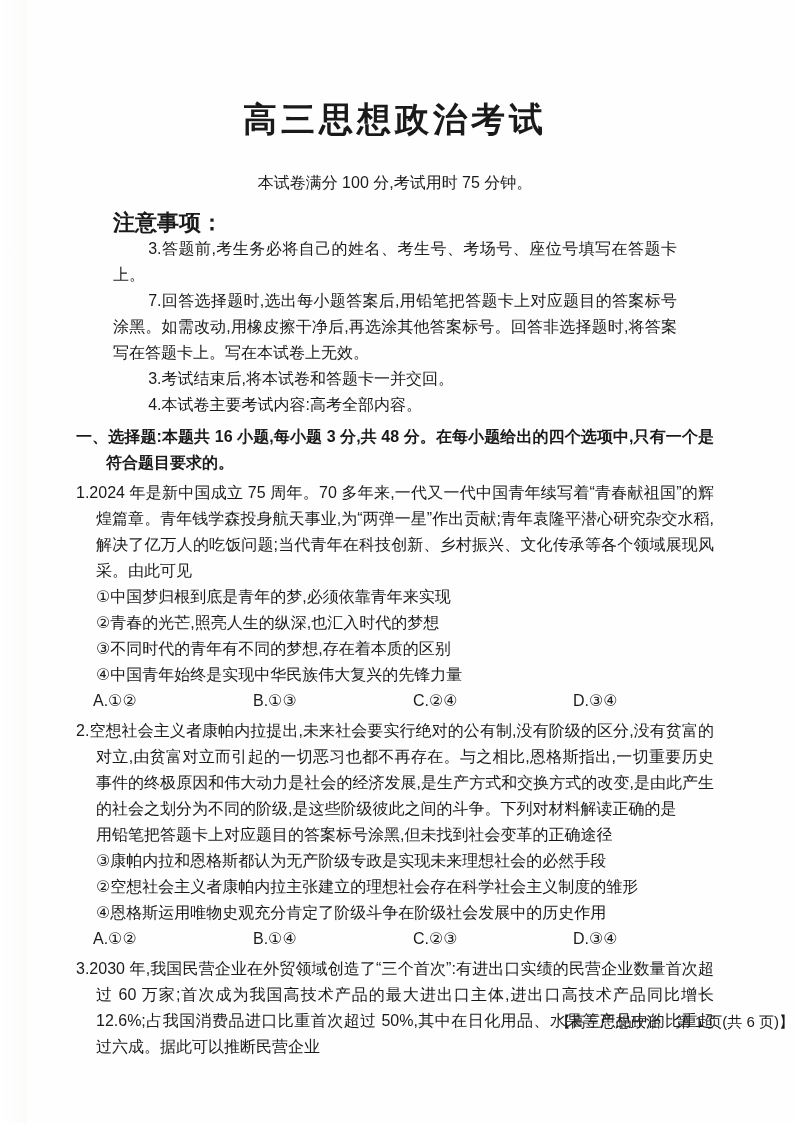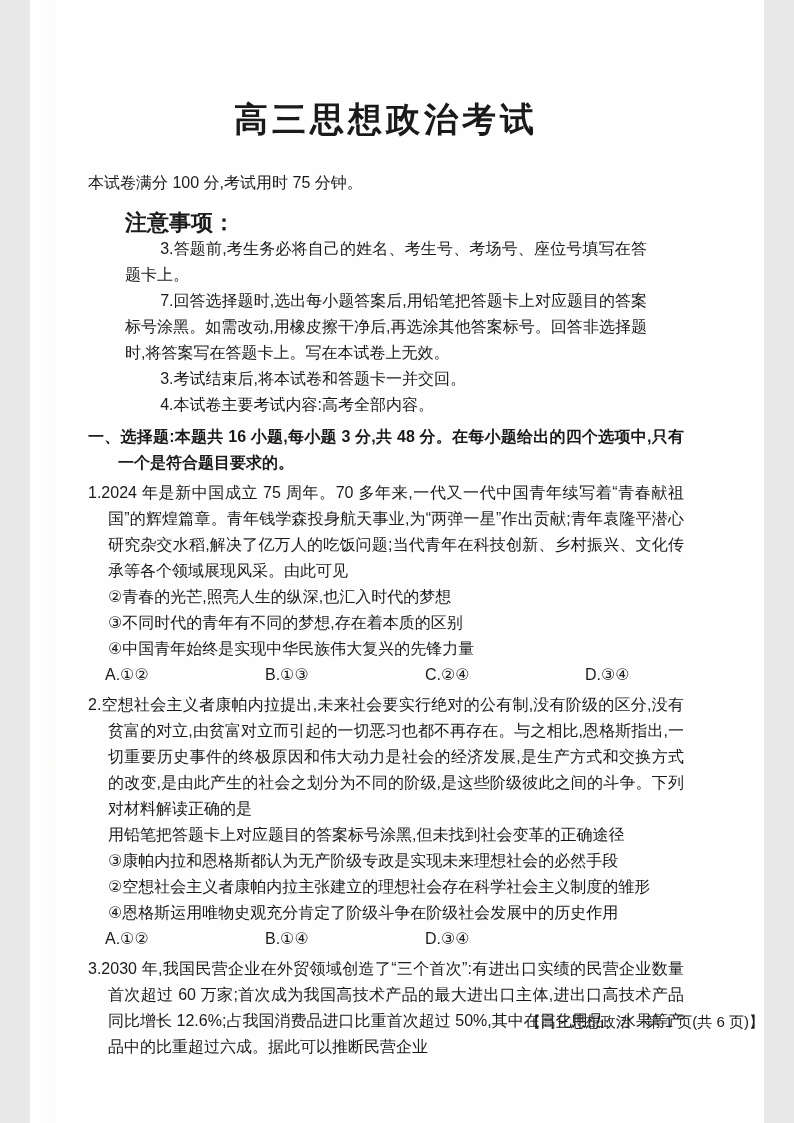--- a/index.html
+++ b/index.html
@@ -2,26 +2,26 @@
 <html><head>
 <meta charset="utf-8">
 <style>
   html, body {
     margin: 0;
     padding: 0;
     background: #e8e8e8;
   }
   .page {
     position: relative;
-    width: 734px;
+    width: 794px;
     height: 1123px;
     margin: 0 auto;
     background: #fefefe;
     box-sizing: border-box;
-    padding: 96px 80px 0 58px;
+    padding: 96px 80px 0 76px;
     font-family: "Liberation Sans", "DejaVu Sans", sans-serif;
     color: #1a1a1a;
     font-size: 16px;
     line-height: 26px;
     overflow: hidden;
   }
   
   .page::before {
     content: "";
     position: absolute;
@@ -33,21 +33,21 @@
   .exam-title {
     margin: 0;
     text-align: center;
     font-size: 34px;
     line-height: 46px;
     font-weight: 700;
     letter-spacing: 4px;
   }
   .exam-subtitle {
     margin: 28px 0 0 0;
-    text-align: left;
+    text-align: center;
   }
   .notice {
     margin: 14px 37px 0 37px;
   }
   .notice-heading {
     margin: 0;
     font-weight: 700;
     font-size: 22px;
   }
   .notice p.notice-item {
@@ -104,40 +104,42 @@
     <p class="notice-item">3.答题前,考生务必将自己的姓名、考生号、考场号、座位号填写在答题卡上。</p>
     <p class="notice-item">7.回答选择题时,选出每小题答案后,用铅笔把答题卡上对应题目的答案标号涂黑。如需改动,用橡皮擦干净后,再选涂其他答案标号。回答非选择题时,将答案写在答题卡上。写在本试卷上无效。</p>
     <p class="notice-item">3.考试结束后,将本试卷和答题卡一并交回。</p>
     <p class="notice-item">4.本试卷主要考试内容:高考全部内容。</p>
   </div>
 
   <p class="section-heading">一、选择题:本题共 16 小题,每小题 3 分,共 48 分。在每小题给出的四个选项中,只有一个是符合题目要求的。</p>
 
   <div class="question">
     <p class="stem"><span>1.</span><span>2024 年是新中国成立 75 周年。70 多年来,一代又一代中国青年续写着“青春献祖国”的辉煌篇章。青年钱学森投身航天事业,为“两弹一星”作出贡献;青年袁隆平潜心研究杂交水稻,解决了亿万人的吃饭问题;当代青年在科技创新、乡村振兴、文化传承等各个领域展现风采。由此可见</span></p>
+    <p class="statement">①中国梦归根到底是青年的梦,必须依靠青年来实现</p>
     <p class="statement">②青春的光芒,照亮人生的纵深,也汇入时代的梦想</p>
     <p class="statement">③不同时代的青年有不同的梦想,存在着本质的区别</p>
     <p class="statement">④中国青年始终是实现中华民族伟大复兴的先锋力量</p>
     <div class="options">
       <span>A.①②</span>
       <span>B.①③</span>
       <span>C.②④</span>
       <span>D.③④</span>
     </div>
   </div>
 
   <div class="question">
     <p class="stem"><span>2.</span><span>空想社会主义者康帕内拉提出,未来社会要实行绝对的公有制,没有阶级的区分,没有贫富的对立,由贫富对立而引起的一切恶习也都不再存在。与之相比,恩格斯指出,一切重要历史事件的终极原因和伟大动力是社会的经济发展,是生产方式和交换方式的改变,是由此产生的社会之划分为不同的阶级,是这些阶级彼此之间的斗争。下列对材料解读正确的是</span></p>
     <p class="statement">用铅笔把答题卡上对应题目的答案标号涂黑,但未找到社会变革的正确途径</p>
     <p class="statement">③康帕内拉和恩格斯都认为无产阶级专政是实现未来理想社会的必然手段</p>
     <p class="statement">②空想社会主义者康帕内拉主张建立的理想社会存在科学社会主义制度的雏形</p>
     <p class="statement">④恩格斯运用唯物史观充分肯定了阶级斗争在阶级社会发展中的历史作用</p>
     <div class="options">
       <span>A.①②</span>
       <span>B.①④</span>
+      <span>C.②③</span>
       <span>D.③④</span>
     </div>
   </div>
 
   <div class="question">
     <p class="stem"><span>3.</span><span>2030 年,我国民营企业在外贸领域创造了“三个首次”:有进出口实绩的民营企业数量首次超过 60 万家;首次成为我国高技术产品的最大进出口主体,进出口高技术产品同比增长 12.6%;占我国消费品进口比重首次超过 50%,其中在日化用品、水果等产品中的比重超过六成。据此可以推断民营企业</span></p>
   </div>
 
   <div class="footer">【高三思想政治　第 1 页(共 6 页)】</div>
 

